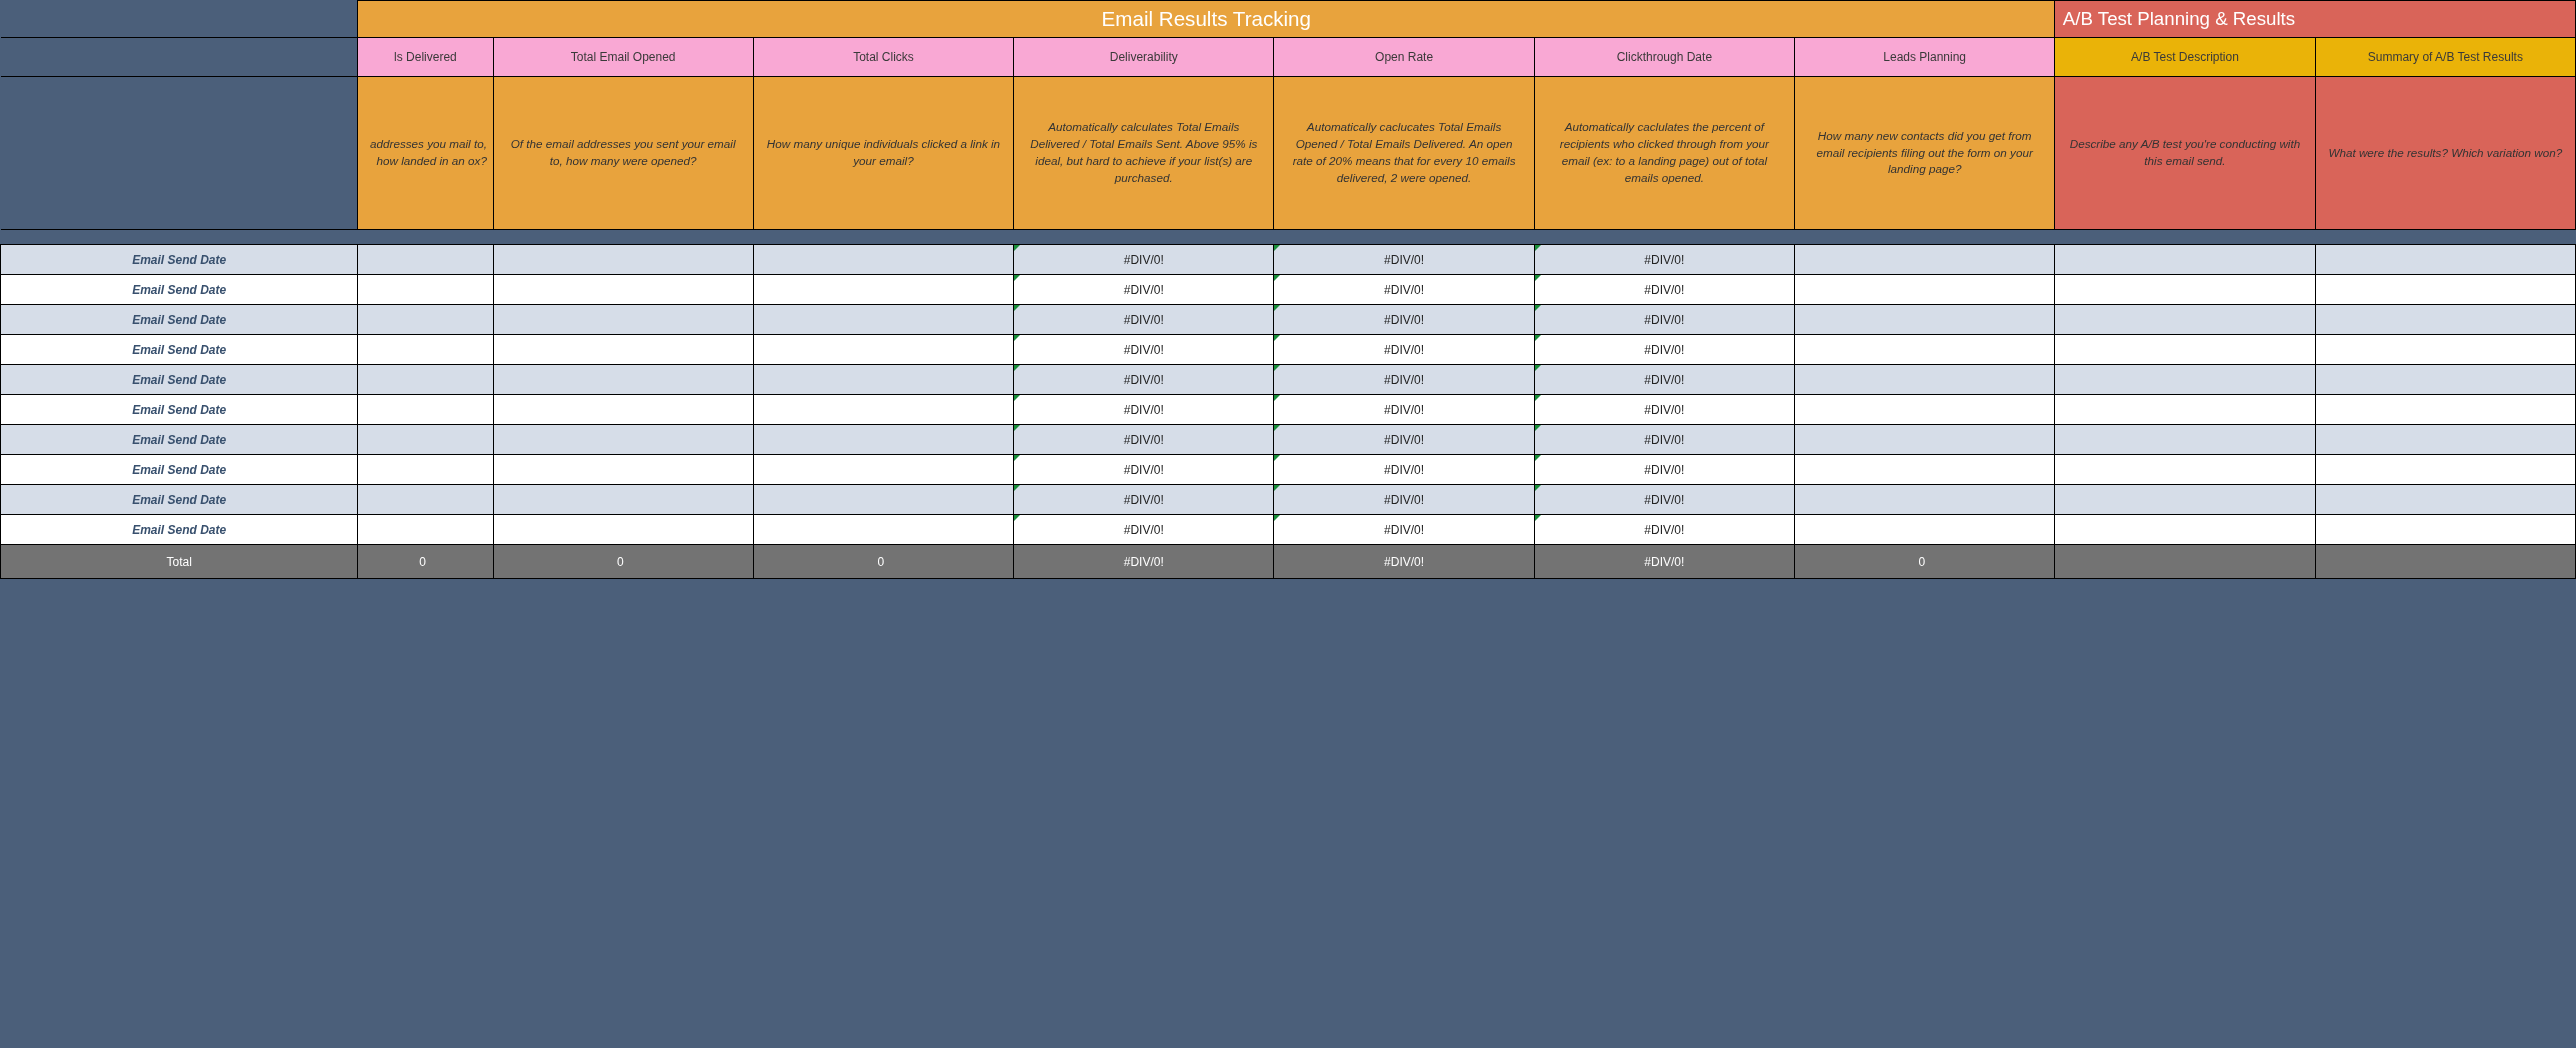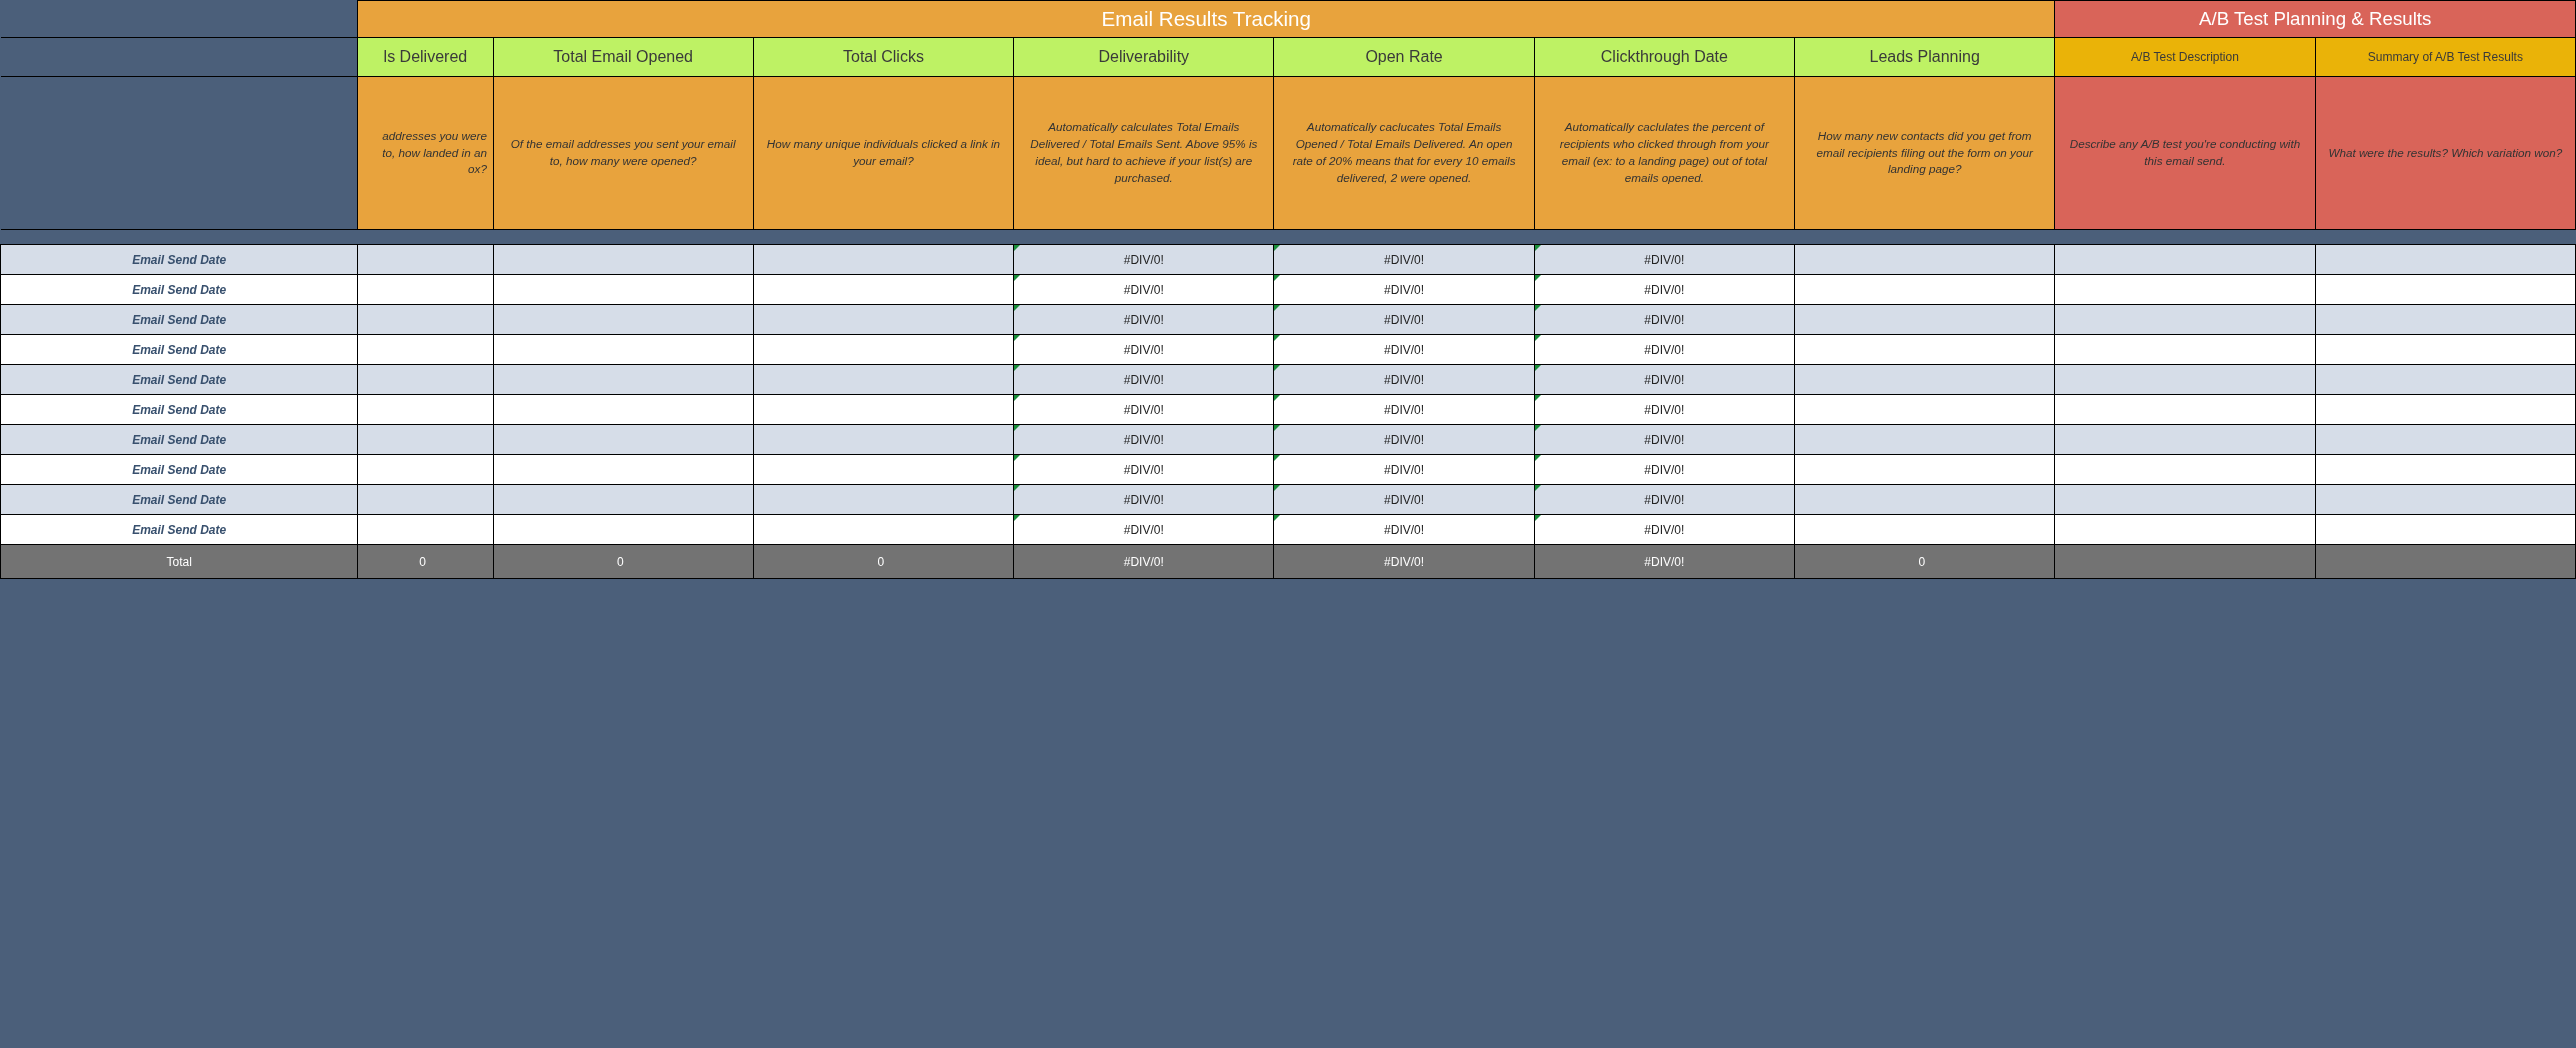--- a/index.html
+++ b/index.html
@@ -38,36 +38,36 @@
   .title-gold {
     background: #e8a33d;
     color: #fff;
     text-align: center;
     font-size: 20.6px;
     font-weight: 300;
   }
   .title-red {
     background: #d96459;
     color: #fff;
-    text-align: center;
+    text-align: left;
     font-size: 18.7px;
     font-weight: 300;
   }
   .title-blank-left {
     background: #4b5f7a;
     border-left: none;
     border-top: none;
   }
 
   
   .hdr-gold {
-    background: #bef264;
+    background: #f9a8d4;
     color: #3a3a3a;
     text-align: center;
-    font-size: 16px;
+    font-size: 12px;
   }
   .hdr-red {
     background: #eab308;
     color: #3a3a3a;
     text-align: center;
     font-size: 12px;
   }
   .hdr-blank-left {
     background: #4b5f7a;
     border-left: none;
@@ -179,21 +179,21 @@
     <td class="hdr-gold">Deliverability</td>
     <td class="hdr-gold">Open Rate</td>
     <td class="hdr-gold">Clickthrough Date</td>
     <td class="hdr-gold">Leads Planning</td>
     <td class="hdr-red">A/B Test Description</td>
     <td class="hdr-red">Summary of A/B Test Results</td>
   </tr>
 
   <tr class="desc-row">
     <td class="desc-blank-left"></td>
-    <td class="desc-gold cut">addresses you were to, how  landed in an ox?</td>
+    <td class="desc-gold cut">addresses you mail to, how  landed in an ox?</td>
     <td class="desc-gold">Of the email addresses you sent your email to, how many were opened?</td>
     <td class="desc-gold">How many unique individuals clicked a link in your email?</td>
     <td class="desc-gold">Automatically calculates Total Emails Delivered / Total Emails Sent. Above 95% is ideal, but hard to achieve if your list(s) are purchased.</td>
     <td class="desc-gold">Automatically caclucates Total Emails Opened / Total Emails Delivered. An open rate of 20% means that for every 10 emails delivered, 2 were opened.</td>
     <td class="desc-gold">Automatically caclulates the percent of recipients who clicked through from your email (ex: to a landing page) out of total emails opened.</td>
     <td class="desc-gold">How many new contacts did you get from email recipients filing out the form on your landing page?</td>
     <td class="desc-red">Describe any A/B test you're conducting with this email send.</td>
     <td class="desc-red">What were the results? Which variation won?</td>
   </tr>
 

